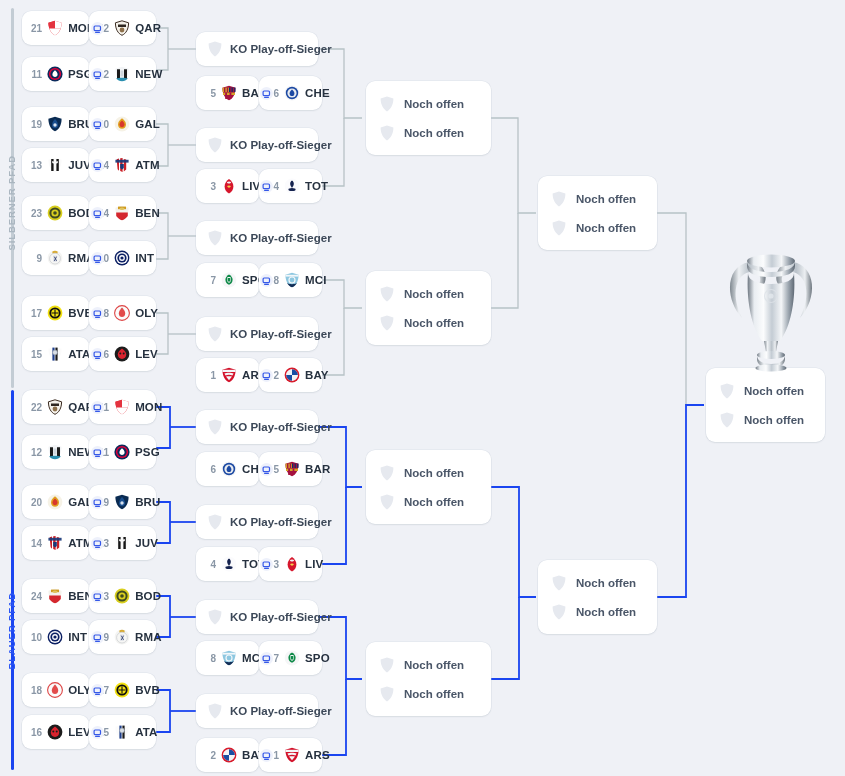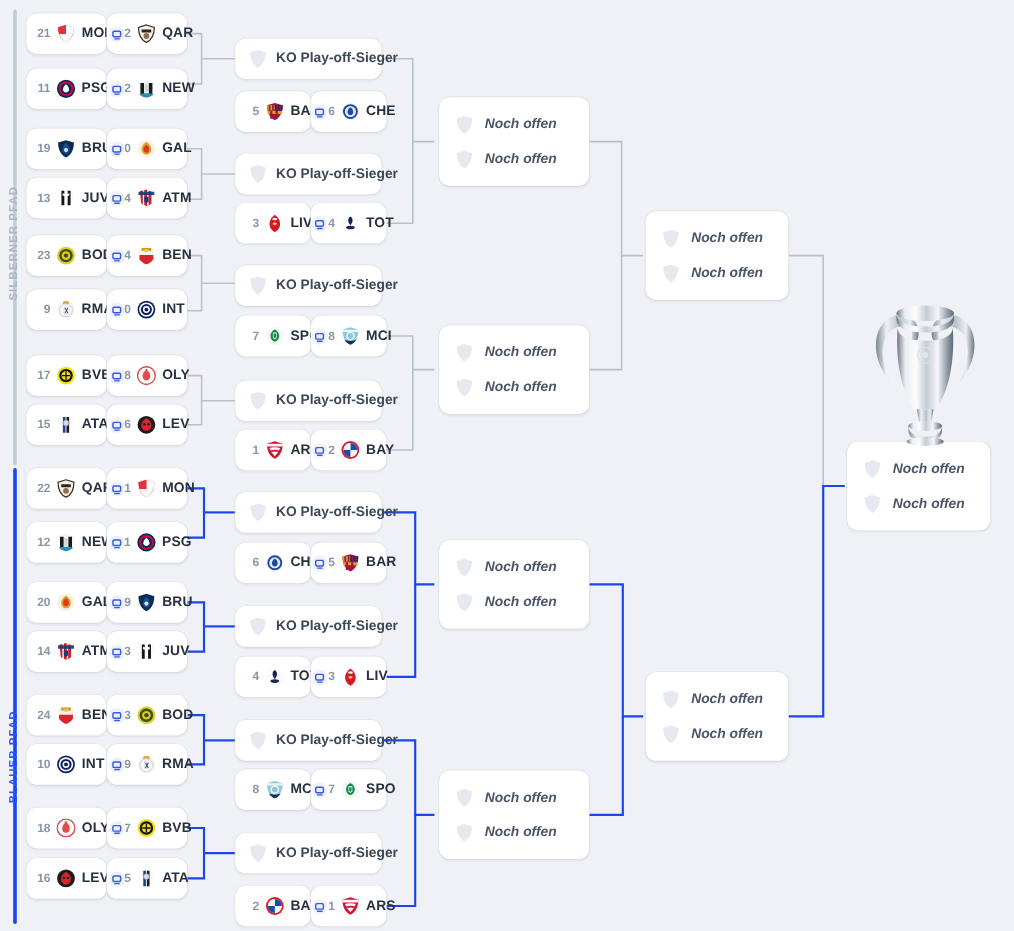--- a/index.html
+++ b/index.html
@@ -86,21 +86,21 @@
   
   .open-card {
     padding:13px 14px;
     display:flex;
     flex-direction:column;
     justify-content:center;
     gap:13px;
   }
   .open-row { display:flex; align-items:center; gap:10px; }
   .open-shield { width:14px; height:16px; flex:0 0 auto; }
-  .open-text { font-size:11.5px; font-weight:600; color:#4a5668; white-space:nowrap;font-style:italic; }
+  .open-text { font-size:11.5px; font-weight:600; color:#4a5668; white-space:nowrap; }
 
   
   .trophy-wrap { position:absolute; }
 </style>
 </head>
 <body>
 
 <div id="root">
 
   <svg class="wires" viewBox="0 0 845 776">

